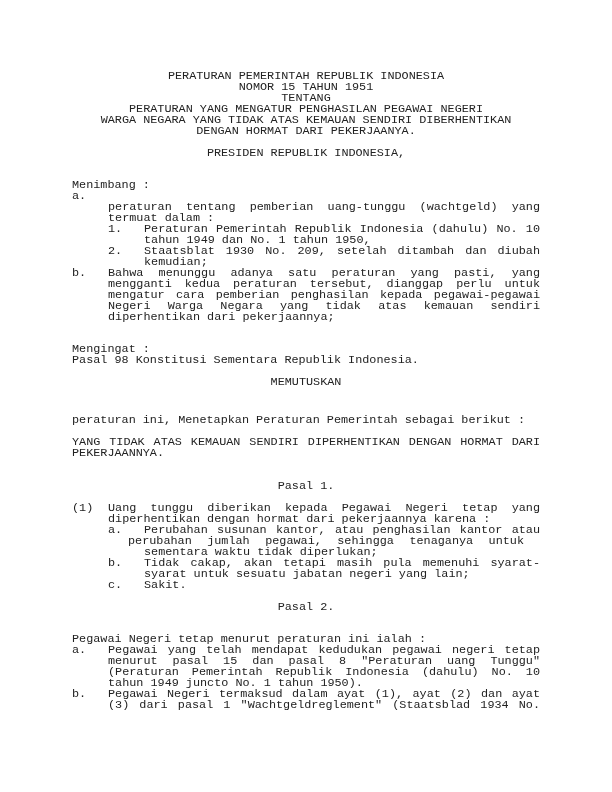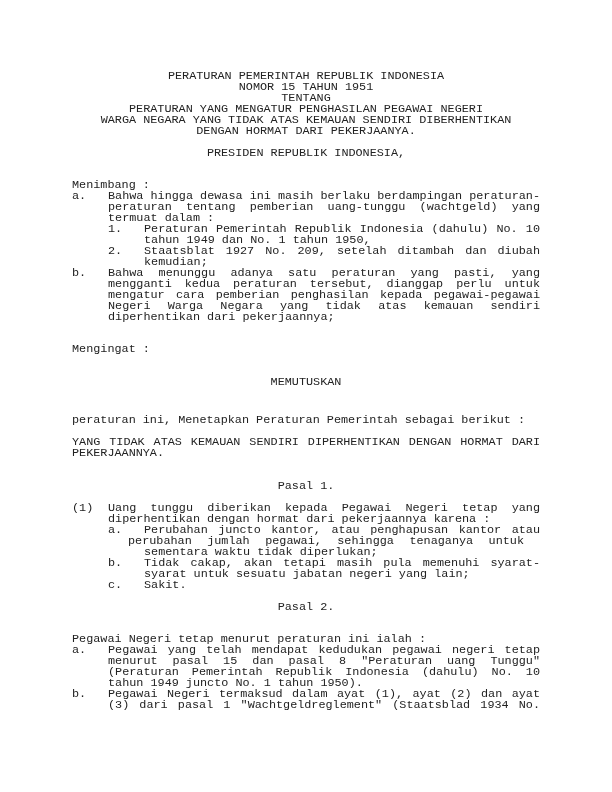--- a/index.html
+++ b/index.html
@@ -27,53 +27,53 @@
   <div class="ln c" style="top:104px">PERATURAN YANG MENGATUR PENGHASILAN PEGAWAI NEGERI</div>
   <div class="ln c" style="top:93px">TENTANG</div>
   <div class="ln c" style="top:115px">WARGA NEGARA YANG TIDAK ATAS KEMAUAN SENDIRI DIBERHENTIKAN</div>
   <div class="ln c" style="top:126px">DENGAN HORMAT DARI PEKERJAANYA.</div>
 
   <div class="ln c" style="top:148px">PRESIDEN REPUBLIK INDONESIA,</div>
 
   <div class="ln l" style="top:180px;left:72px">Menimbang :</div>
 
   <div class="ln l" style="top:191px;left:72px">a.</div>
-  <div class="ln j" style="top:191px;left:108px;width:432px">Bahwa hingga dewasa ini masih berlaku berdampingan peraturan-</div>
   <div class="ln j" style="top:202px;left:108px;width:432px">peraturan tentang pemberian uang-tunggu (wachtgeld) yang</div>
   <div class="ln l" style="top:213px;left:108px">termuat dalam :</div>
 
   <div class="ln l" style="top:224px;left:108px">1.</div>
   <div class="ln j" style="top:224px;left:144px;width:396px">Peraturan Pemerintah Republik Indonesia (dahulu) No. 10</div>
   <div class="ln l" style="top:235px;left:144px">tahun 1949 dan No. 1 tahun 1950,</div>
 
   <div class="ln l" style="top:246px;left:108px">2.</div>
-  <div class="ln j" style="top:246px;left:144px;width:396px">Staatsblat 1927 No. 209, setelah ditambah dan diubah</div>
+  <div class="ln j" style="top:246px;left:144px;width:396px">Staatsblat 1930 No. 209, setelah ditambah dan diubah</div>
   <div class="ln l" style="top:257px;left:144px">kemudian;</div>
 
   <div class="ln l" style="top:268px;left:72px">b.</div>
   <div class="ln j" style="top:268px;left:108px;width:432px">Bahwa menunggu adanya satu peraturan yang pasti, yang</div>
   <div class="ln j" style="top:279px;left:108px;width:432px">mengganti kedua peraturan tersebut, dianggap perlu untuk</div>
   <div class="ln j" style="top:290px;left:108px;width:432px">mengatur cara pemberian penghasilan kepada pegawai-pegawai</div>
   <div class="ln j" style="top:301px;left:108px;width:432px">Negeri Warga Negara yang tidak atas kemauan sendiri</div>
   <div class="ln l" style="top:312px;left:108px">diperhentikan dari pekerjaannya;</div>
 
   <div class="ln l" style="top:344px;left:72px">Mengingat :</div>
+  <div class="ln l" style="top:355px;left:72px">Pasal 98 Konstitusi Sementara Republik Indonesia.</div>
 
   <div class="ln c" style="top:377px">MEMUTUSKAN</div>
   <div class="ln l" style="top:415px;left:72px">peraturan ini, Menetapkan Peraturan Pemerintah sebagai berikut :</div>
   <div class="ln j" style="top:437px;left:72px;width:468px">YANG TIDAK ATAS KEMAUAN SENDIRI DIPERHENTIKAN DENGAN HORMAT DARI</div>
   <div class="ln l" style="top:448px;left:72px">PEKERJAANNYA.</div>
 
   <div class="ln c" style="top:481px">Pasal 1.</div>
   <div class="ln l" style="top:503px;left:72px">(1)</div>
   <div class="ln j" style="top:503px;left:108px;width:432px">Uang tunggu diberikan kepada Pegawai Negeri tetap yang</div>
   <div class="ln l" style="top:514px;left:108px">diperhentikan dengan hormat dari pekerjaannya karena :</div>
 
   <div class="ln l" style="top:525px;left:108px">a.</div>
-  <div class="ln j" style="top:525px;left:144px;width:396px">Perubahan juncto kantor, atau penghapusan kantor atau</div>
+  <div class="ln j" style="top:525px;left:144px;width:396px">Perubahan susunan kantor, atau penghasilan kantor atau</div>
   <div class="ln j" style="top:536px;left:128px;width:396px">perubahan jumlah pegawai, sehingga tenaganya untuk</div>
   <div class="ln l" style="top:547px;left:144px">sementara waktu tidak diperlukan;</div>
 
   <div class="ln l" style="top:558px;left:108px">b.</div>
   <div class="ln j" style="top:558px;left:144px;width:396px">Tidak cakap, akan tetapi masih pula memenuhi syarat-</div>
   <div class="ln l" style="top:569px;left:144px">syarat untuk sesuatu jabatan negeri yang lain;</div>
 
   <div class="ln l" style="top:580px;left:108px">c.</div>
   <div class="ln l" style="top:580px;left:144px">Sakit.</div>
 

